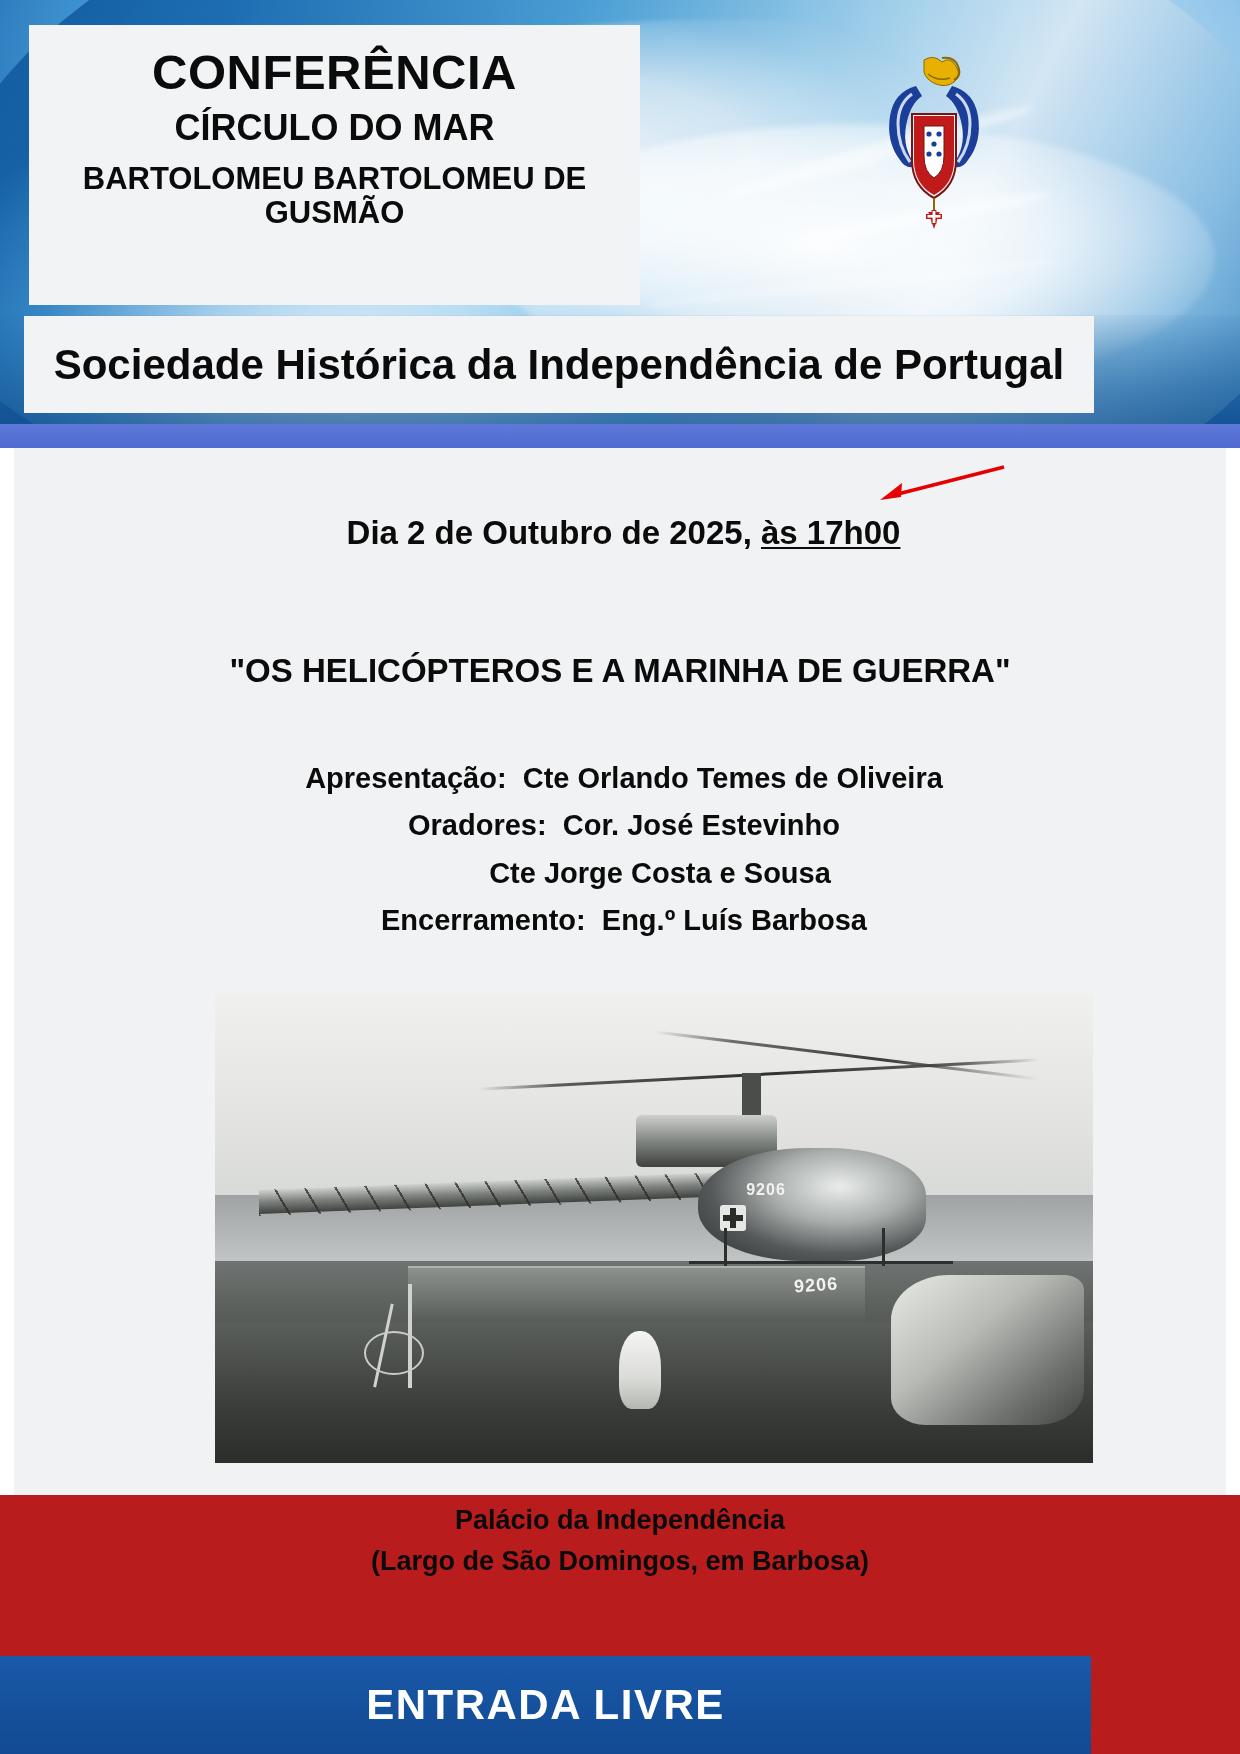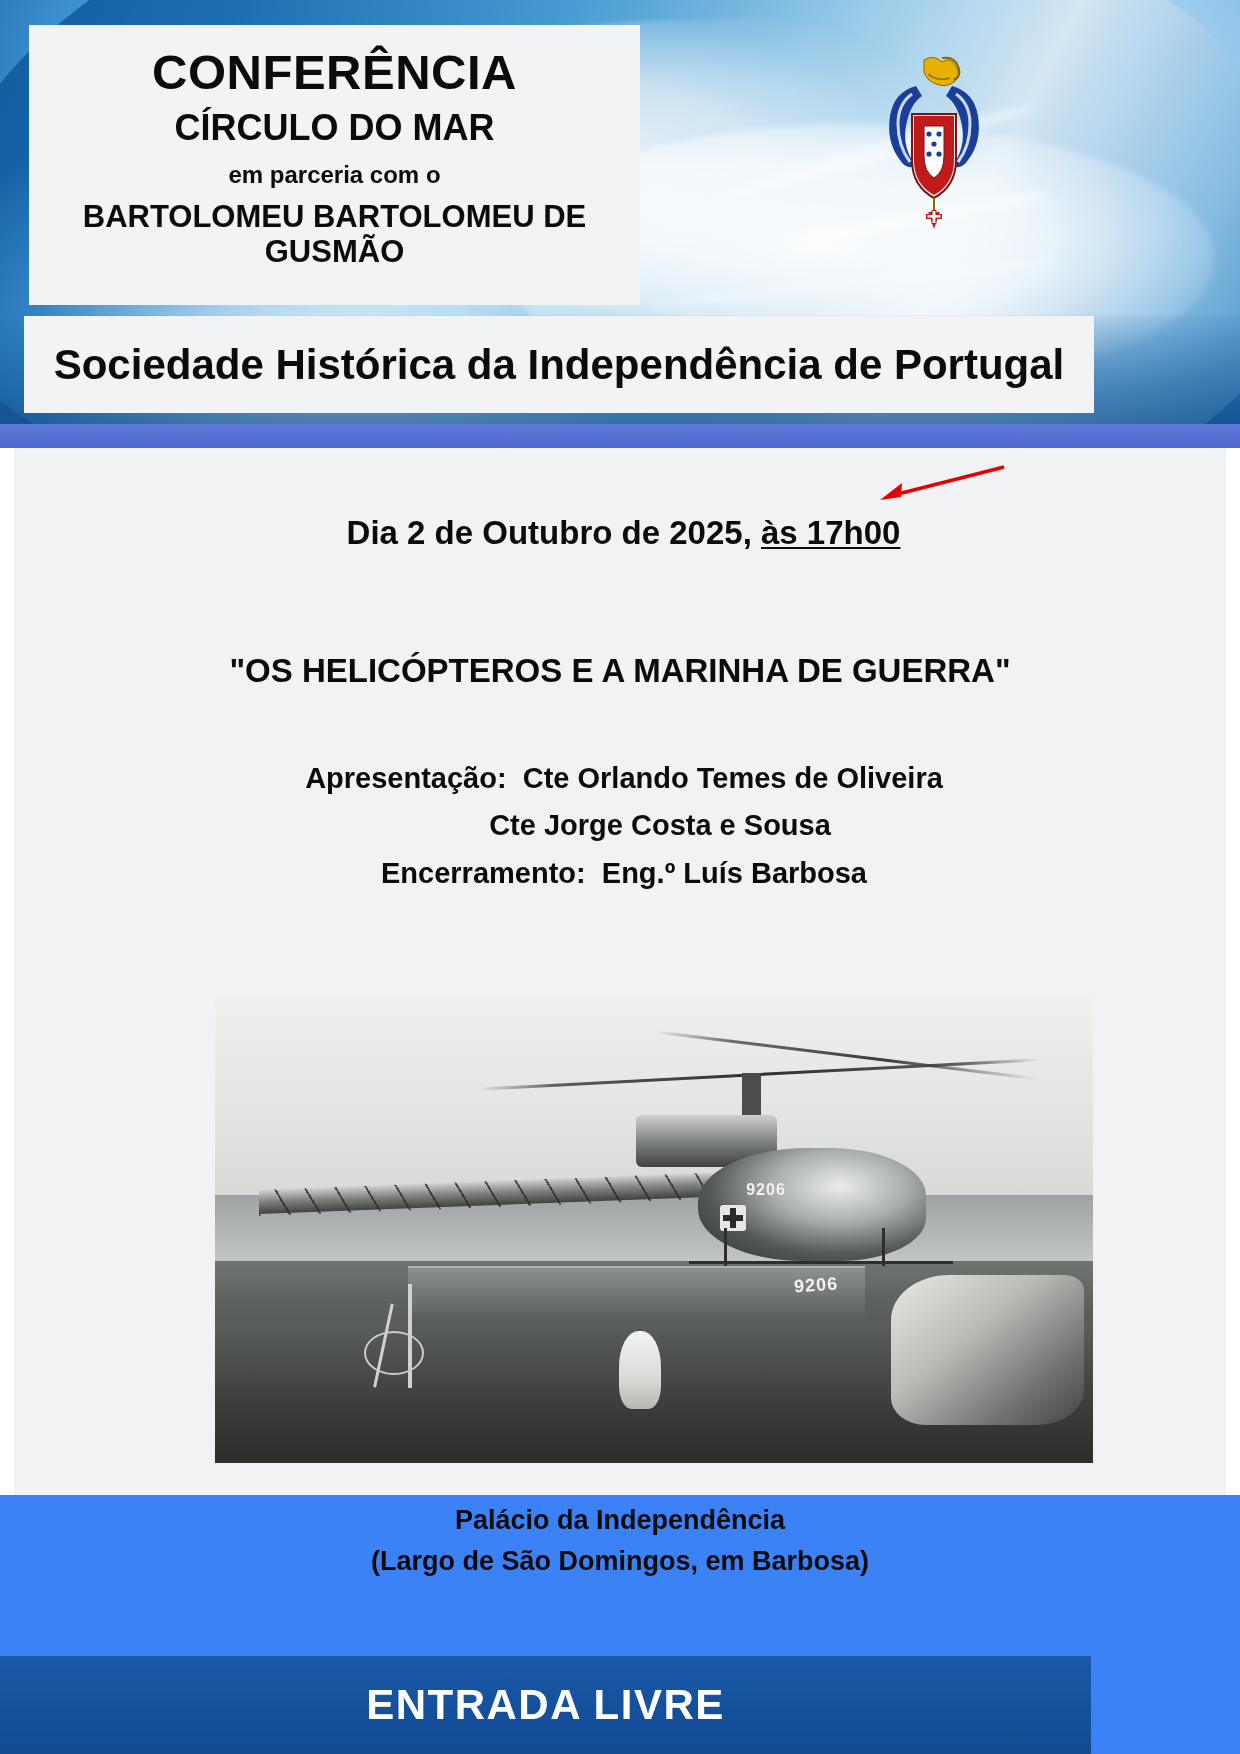--- a/index.html
+++ b/index.html
@@ -10,21 +10,21 @@
     height: 1754px;
     font-family: "Liberation Sans", sans-serif;
     background: #ffffff;
   }
 
   #poster {
     position: relative;
     width: 1240px;
     height: 1754px;
     overflow: hidden;
-    background: #3b82f6;
+    background: #b91c1c;
   }
 
   
   .wave-band {
     position: absolute;
     left: 0; top: 0;
     width: 1240px;
     height: 478px;
     overflow: hidden;
     background: #1f6fb8;
@@ -399,21 +399,20 @@
       <path d="M54 162 h16 v5 h-16 Z" fill="#c01a1a"></path>
       <path d="M59.6 158 h4.8 v14 h-4.8 Z" fill="#c01a1a"></path>
       <path d="M60.6 159 h2.8 v12 h-2.8 Z" fill="#ffffff"></path>
       <path d="M55.5 163 h13 v2.6 h-13 Z" fill="#ffffff"></path>
     </svg>
   </div>
 
   <div class="panel-top">
     <div class="l-conferencia">CONFERÊNCIA</div>
     <div class="l-circulo">CÍRCULO DO MAR</div>
-    <div class="l-parceria">em parceria com o</div>
     <div class="l-instituto">BARTOLOMEU BARTOLOMEU DE GUSMÃO</div>
   </div>
 
   <div class="panel-society">
     <div class="l-society">Sociedade Histórica da Independência de Portugal</div>
   </div>
 
   <div class="blue-sep"></div>
 
   <div class="side-left"></div>
@@ -430,20 +429,24 @@
       <polygon points="8,45 30,28 29,42" fill="#e60000"></polygon>
     </svg>
   </div>
 
   <div class="title-line">"OS HELICÓPTEROS E A MARINHA DE GUERRA"</div>
 
   <div class="speakers">
     <div class="spk-row">
       <span>Apresentação:</span>&nbsp;
       <span>Cte Orlando Temes de Oliveira</span>
+    </div>
+    <div class="spk-row">
+      <span>Oradores:</span>&nbsp;
+      <span>Cor. José Estevinho</span>
     </div>
     <div class="spk-row indent">
       <span></span>
       <span>Cte Jorge Costa e Sousa</span>
     </div>
     <div class="spk-row">
       <span>Encerramento:</span>&nbsp;
       <span>Eng.º Luís Barbosa</span>
     </div>
   </div>

